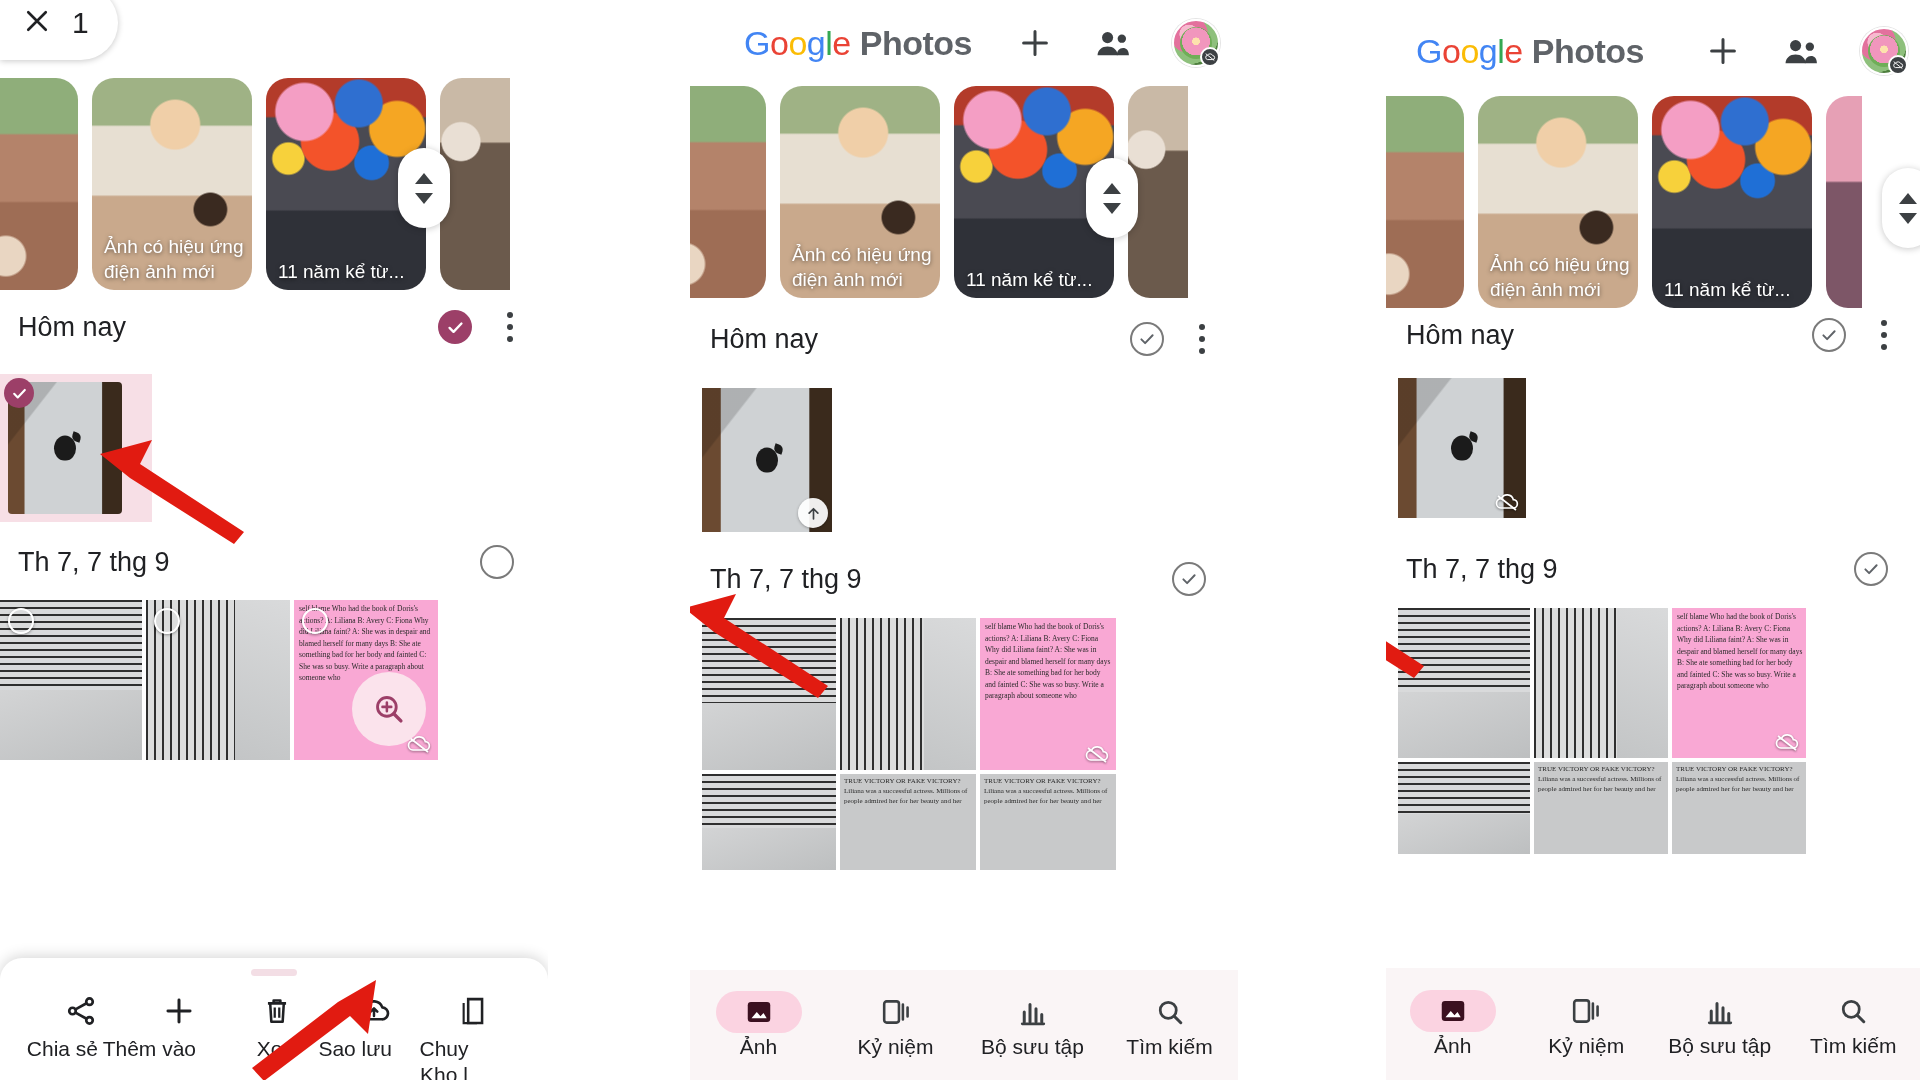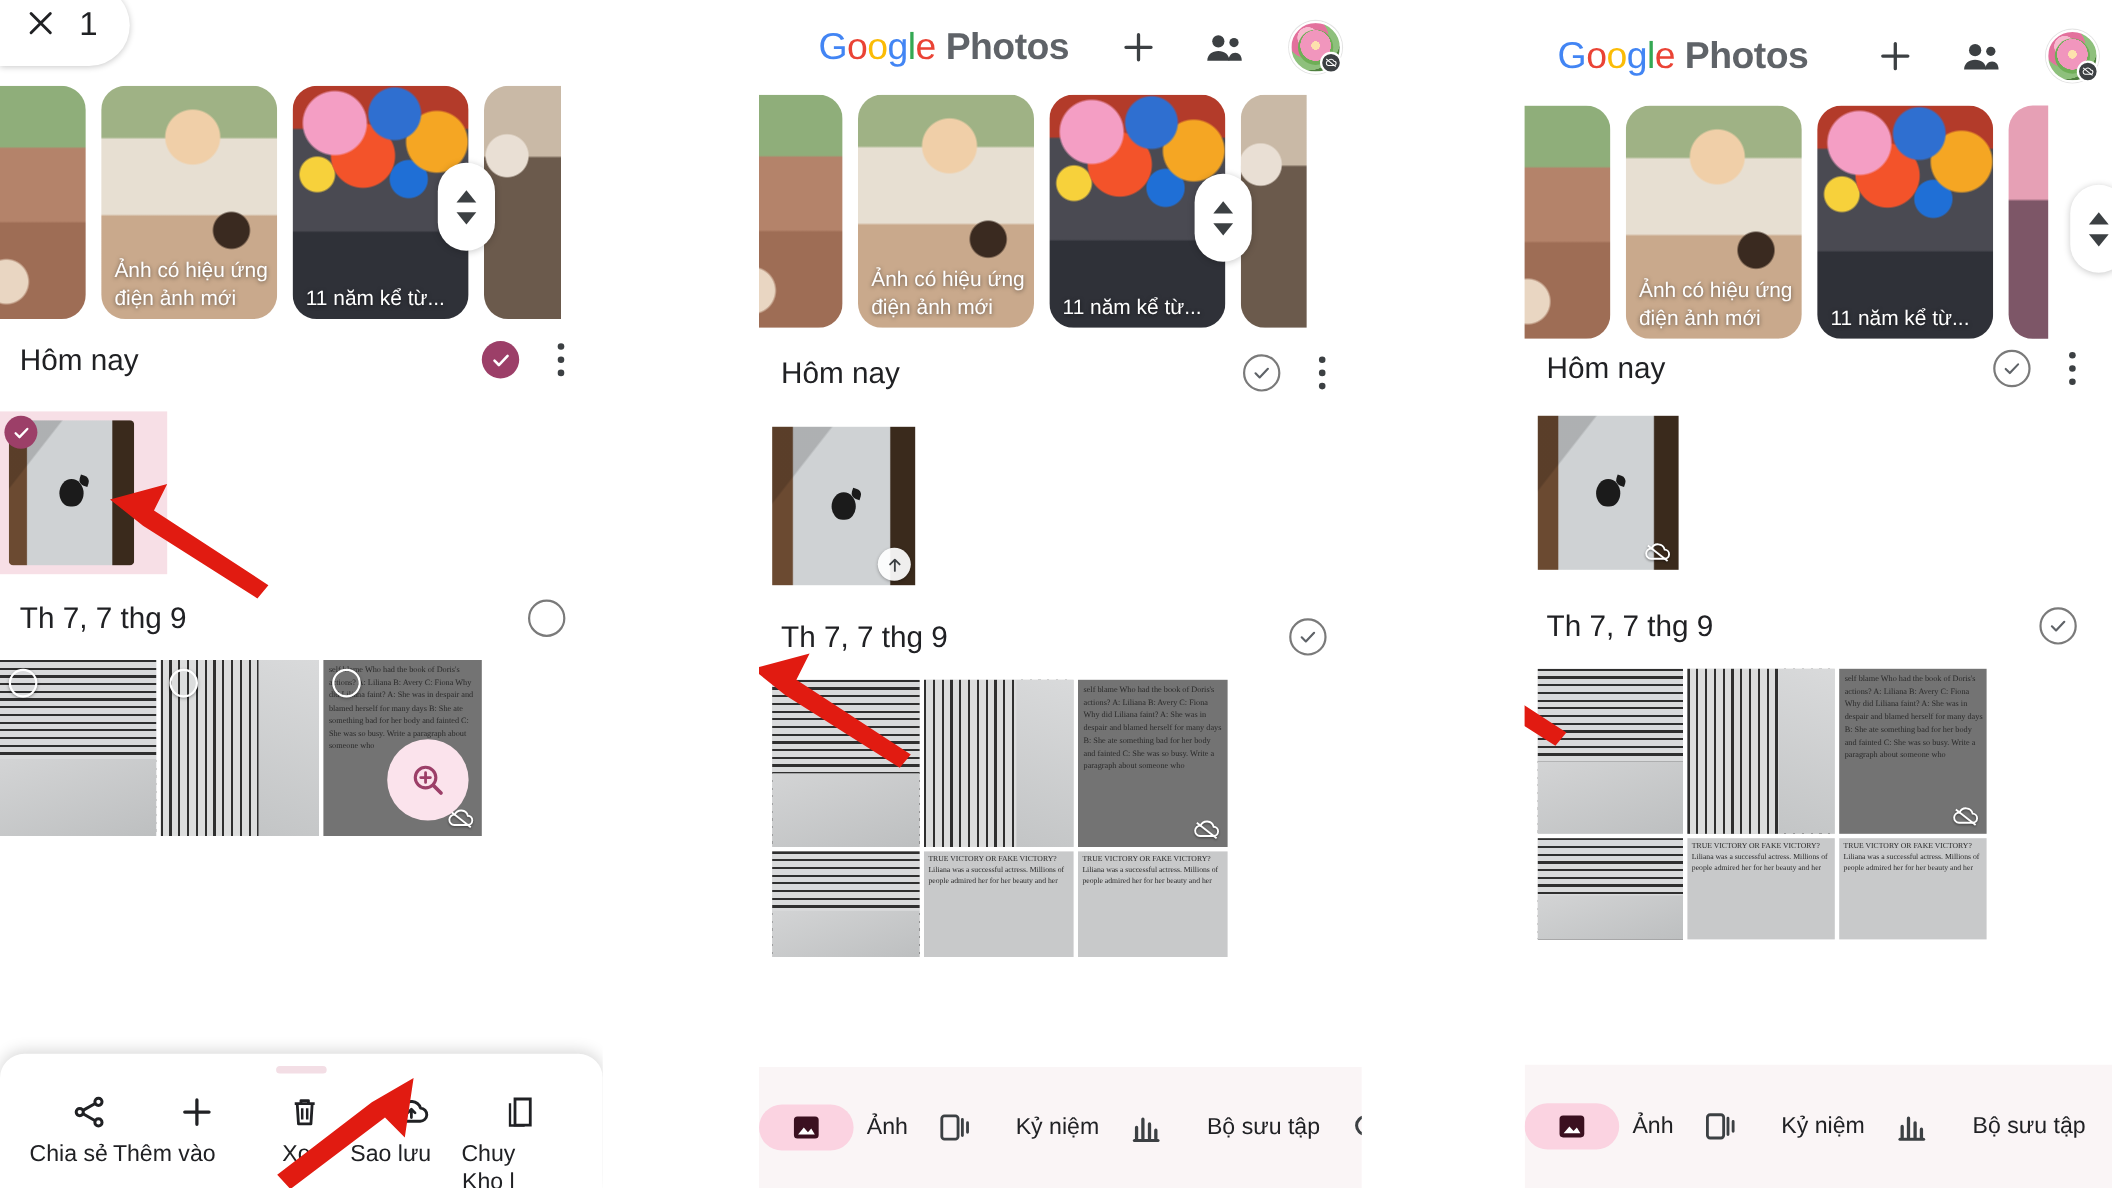--- a/index.html
+++ b/index.html
@@ -117,21 +117,21 @@
       border-radius: 50% 50% 46% 46% / 52% 52% 48% 48%; }
   .photo-mac .apple::after { content:""; position:absolute; right:-5px; top:-3px;
       width: 9px; height: 9px; background:#1b1b1b; border-radius: 0 60% 0 60%; transform: rotate(18deg); }
 
   .photo-lines-h { background: repeating-linear-gradient(180deg,#2f2f2f 0 2px,#d9dadb 2px 7px), #cfd0d1; }
   .photo-lines-h::after { content:""; position:absolute; inset: 56% 0 0 0;
       background: linear-gradient(160deg,#d3d4d5,#bdbfc0); }
   .photo-lines-v { background: repeating-linear-gradient(90deg,#2f2f2f 0 2px,#dcdddd 2px 8px), #cfd0d1; }
   .photo-lines-v::after { content:""; position:absolute; inset: 0 0 0 62%;
       background: linear-gradient(200deg,#d9dadb,#c3c5c6); }
-  .photo-doc { background:#737373; }
+  .photo-doc { background:#f9a8d4; }
   .photo-doc .txt { position:absolute; left:5px; right:3px; top:3px; color:#2a2a2a;
       font-size: 7.5px; line-height: 11.5px; font-family:"Liberation Serif", serif; }
   .photo-doc2 { background:#c8c9ca; }
   .photo-doc2 .txt { position:absolute; left:4px; right:3px; top:2px; color:#2a2a2a;
       font-size: 7px; line-height: 10px; font-family:"Liberation Serif", serif; }
 
   .cloudbadge { position:absolute; right: 6px; bottom: 6px; width: 26px; height: 20px; }
   .cloudbadge svg { display:block; filter: drop-shadow(0 1px 1px rgba(0,0,0,.45)); }
   .circ-sel { position:absolute; left: 8px; top: 8px; width: 26px; height: 26px;
       border-radius:50%; border: 2.5px solid #ffffff; box-shadow: 0 1px 3px rgba(0,0,0,.4); }
@@ -147,21 +147,21 @@
       margin: 11px auto 0; }
   .sheet .acts { display:flex; align-items:flex-start; padding: 18px 0 0 0; }
   .act { flex: 0 0 auto; width: 98px; display:flex; flex-direction:column;
       align-items:flex-end; gap: 8px; }
   .act .lbl { font-size: 21px; color: #202124; text-align:center; line-height: 26px; white-space: nowrap; }
   .act .lbl.two { white-space: normal; width: 92px; }
 
   
   .nav { position:absolute; left:0; right:0; bottom:0; height: 110px; background:#faf5f6;
       display:flex; align-items:center; z-index: 25; }
-  .navitem { flex:1; display:flex; flex-direction:row; align-items:center; gap: 12px; }
+  .navitem { flex:1; display:flex; flex-direction:column; align-items:center; gap: 2px; }
   .navitem .pill { width: 86px; height: 42px; border-radius: 22px; display:flex;
       align-items:center; justify-content:center; }
   .navitem.active .pill { background:#fbd3e1; }
   .navitem .nlbl { font-size: 21px; color:#202124; white-space: nowrap; }
 
   
   .arrow { position:absolute; z-index: 60; }
   .arrow svg { display:block; }
 
   .zoomglass { position:absolute; width: 74px; height: 74px; border-radius: 38px;

